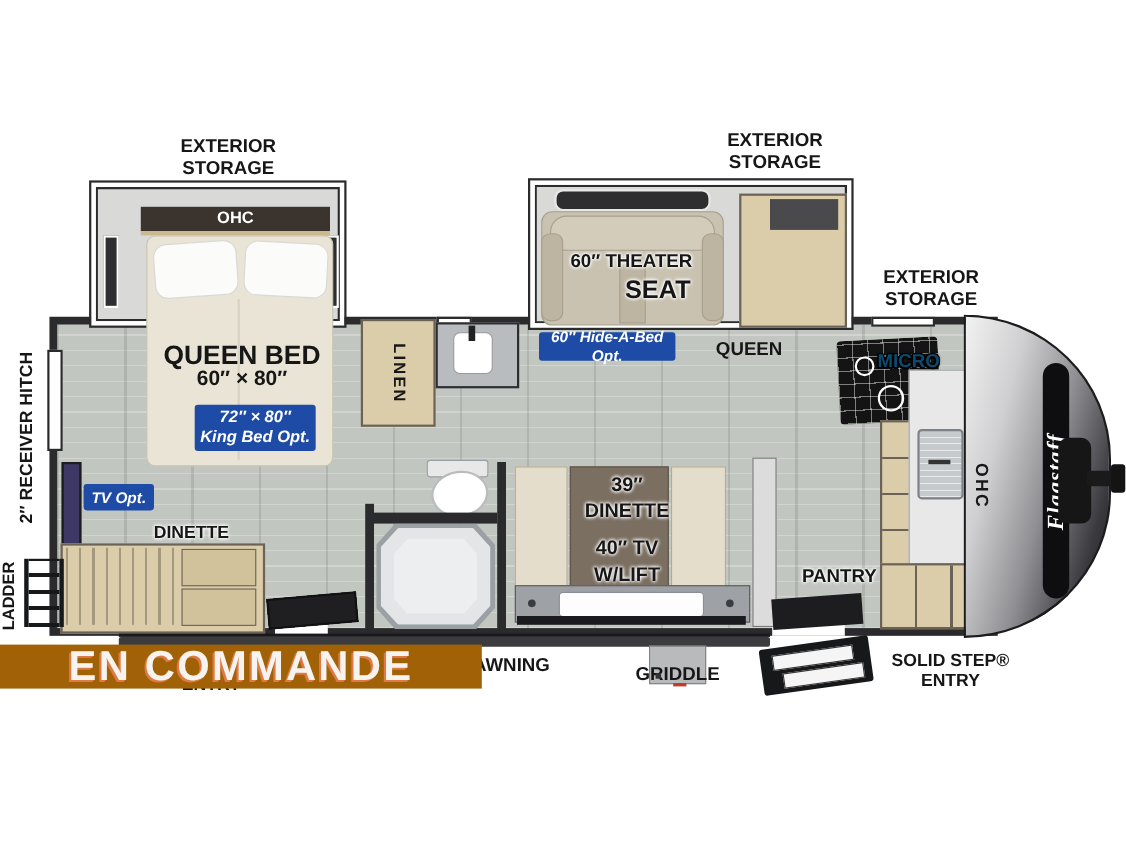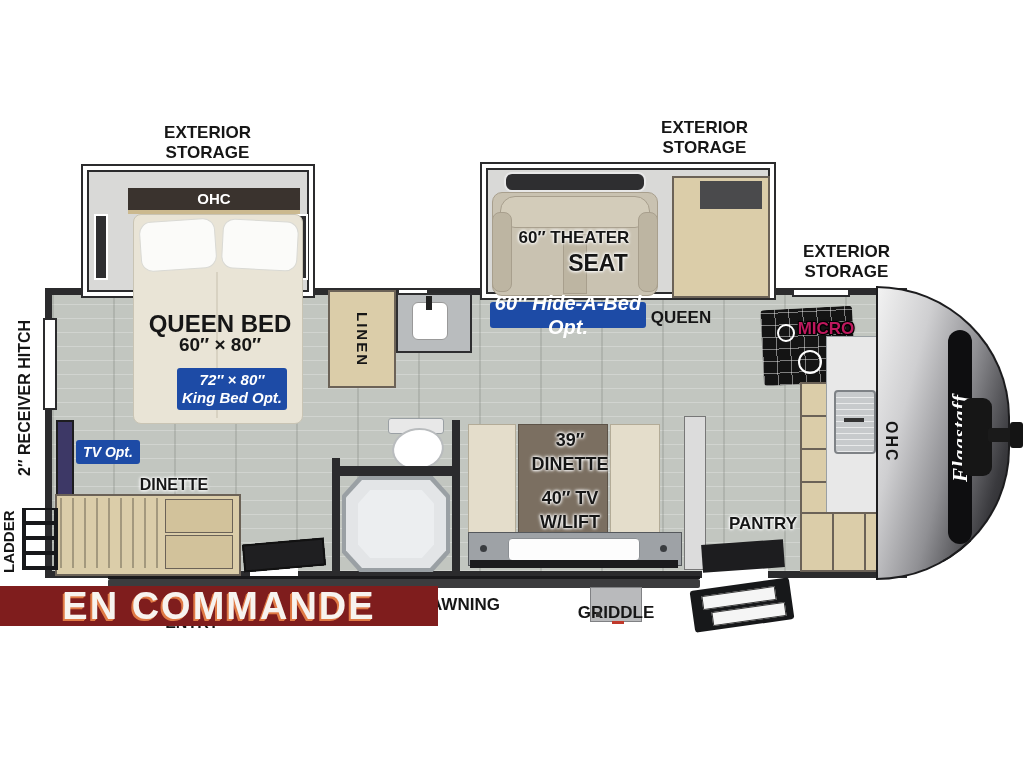--- a/index.html
+++ b/index.html
@@ -105,21 +105,21 @@
   <div class="abs" style="left:492px;top:192px;width:164px;height:102px;background:#c9c2b1;border:1px solid #a89f8d;border-radius:10px;z-index:6;"></div>
   <div class="abs" style="left:500px;top:196px;width:148px;height:30px;background:#d3ccba;border:1px solid #a89f8d;border-radius:15px;z-index:6;"></div>
   <div class="abs" style="left:492px;top:212px;width:18px;height:78px;background:#bdb5a2;border:1px solid #a89f8d;border-radius:8px;z-index:6;"></div>
   <div class="abs" style="left:638px;top:212px;width:18px;height:78px;background:#bdb5a2;border:1px solid #a89f8d;border-radius:8px;z-index:6;"></div>
   <div class="abs" style="left:563px;top:234px;width:22px;height:58px;background:#bdb5a2;border:1px solid #a89f8d;z-index:6;"></div>
   <div class="lbl halo" style="left:488px;top:228px;width:172px;font-size:17px;z-index:8;">60″ THEATER</div>
   <div class="lbl halo" style="left:512px;top:250px;width:172px;font-size:23px;z-index:8;">SEAT</div>
 
   <div class="wood" style="left:672px;top:176px;width:94px;height:118px;z-index:6;"></div>
   <div class="abs" style="left:700px;top:181px;width:62px;height:28px;background:#4a4a4c;z-index:6;"></div>
-  <div class="badge" style="left:490px;top:302px;width:156px;height:26px;font-size:20px;z-index:8;">
+  <div class="badge" style="left:490px;top:302px;width:124px;height:26px;font-size:14px;z-index:8;">
     <span>60″ Hide-A-Bed Opt.</span>
   </div>
   <div class="lbl" style="left:642px;top:308px;width:78px;font-size:17px;z-index:8;">QUEEN</div>
 
   <div class="abs" style="left:468px;top:424px;width:46px;height:110px;background:#e4ddcb;border:1px solid #b3ab97;z-index:4;"></div>
   <div class="abs" style="left:518px;top:424px;width:88px;height:110px;background:#7b6f61;border:1px solid #5d5348;z-index:4;"></div>
   <div class="abs" style="left:610px;top:424px;width:48px;height:110px;background:#e4ddcb;border:1px solid #b3ab97;z-index:4;"></div>
   <div class="lbl halo" style="left:500px;top:430px;width:140px;font-size:18px;z-index:8;">39″</div>
   <div class="lbl halo" style="left:500px;top:454px;width:140px;font-size:18px;z-index:8;">DINETTE</div>
   <div class="lbl halo" style="left:500px;top:488px;width:140px;font-size:18px;z-index:8;">40″ TV</div>
@@ -129,21 +129,21 @@
   <div class="abs" style="left:480px;top:545px;width:7px;height:7px;background:#3a3d40;border-radius:50%;z-index:5;"></div>
   <div class="abs" style="left:660px;top:545px;width:7px;height:7px;background:#3a3d40;border-radius:50%;z-index:5;"></div>
   <div class="abs" style="left:470px;top:560px;width:208px;height:8px;background:#1b1b1d;z-index:4;"></div>
   <div class="abs" style="left:684px;top:416px;width:20px;height:152px;background:#dcdcdc;border:1px solid #777;z-index:4;"></div>
 
   <div class="abs" style="left:762px;top:308px;width:92px;height:76px;background:#141414;border-radius:4px;transform:rotate(-3deg);z-index:4;
               background-image:repeating-linear-gradient(0deg, rgba(255,255,255,0.45) 0 1px, rgba(0,0,0,0) 1px 12px),
                                repeating-linear-gradient(90deg, rgba(255,255,255,0.45) 0 1px, rgba(0,0,0,0) 1px 14px);"></div>
   <div class="abs" style="left:777px;top:324px;width:14px;height:14px;border:2px solid #fff;border-radius:50%;z-index:5;"></div>
   <div class="abs" style="left:798px;top:350px;width:20px;height:20px;border:2px solid #fff;border-radius:50%;z-index:5;"></div>
-  <div class="lbl" style="left:790px;top:319px;width:72px;font-size:17px;color:#be185d;z-index:8;
+  <div class="lbl" style="left:790px;top:319px;width:72px;font-size:17px;color:#0c4a6e;z-index:8;
               text-shadow:1px 1px 0 #000,-1px -1px 0 #000,1px -1px 0 #000,-1px 1px 0 #000,0 0 3px #000;">MICRO</div>
   <div class="wood" style="left:800px;top:382px;width:26px;height:130px;z-index:4;
               background-image:repeating-linear-gradient(0deg, rgba(0,0,0,0) 0 31px, #6b6257 31px 33px);"></div>
   <div class="abs" style="left:826px;top:336px;width:50px;height:232px;background:#e8e8e8;border:1px solid #9aa0a4;z-index:4;"></div>
   <div class="abs" style="left:834px;top:390px;width:38px;height:60px;background:#c7cacc;border:2px solid #7e8286;border-radius:4px;z-index:5;
               background-image:repeating-linear-gradient(0deg, rgba(255,255,255,0.6) 0 1px, rgba(0,0,0,0) 1px 6px);"></div>
   <div class="abs" style="left:844px;top:418px;width:20px;height:4px;background:#333;z-index:6;"></div>
   <div class="wood" style="left:800px;top:512px;width:98px;height:56px;z-index:4;
               background-image:repeating-linear-gradient(90deg, rgba(0,0,0,0) 0 30px, #6b6257 30px 32px);"></div>
   <div class="abs" style="left:702px;top:542px;width:82px;height:28px;background:#1d1d1f;transform:rotate(-4deg);z-index:4;"></div>
@@ -173,22 +173,26 @@
   <div class="lbl" style="left:430px;top:595px;width:92px;font-size:17px;text-align:left;z-index:4;">AWNING</div>
 
   <div class="abs" style="left:590px;top:587px;width:50px;height:33px;background:#b9babc;border:1px solid #808184;z-index:4;"></div>
   <div class="abs" style="left:596px;top:612px;width:5px;height:5px;background:#333;z-index:5;"></div>
   <div class="abs" style="left:612px;top:621px;width:12px;height:3px;background:#c0392b;z-index:5;"></div>
   <div class="lbl" style="left:570px;top:603px;width:92px;font-size:17px;z-index:4;">GRIDDLE</div>
 
   <div class="abs" style="left:692px;top:584px;width:100px;height:42px;background:#17181a;transform:rotate(-8deg);border-radius:3px;z-index:4;"></div>
   <div class="abs" style="left:702px;top:591px;width:72px;height:12px;background:#f5f5f5;border:1px solid #333;transform:rotate(-8deg);z-index:5;"></div>
   <div class="abs" style="left:712px;top:607px;width:72px;height:12px;background:#f5f5f5;border:1px solid #333;transform:rotate(-8deg);z-index:5;"></div>
+  <div class="lbl" style="left:798px;top:592px;width:132px;font-size:16px;z-index:4;">
+    <div>SOLID STEP®</div>
+    <div>ENTRY</div>
+  </div>
 
   <div class="lbl" style="left:158px;top:614px;width:68px;font-size:16px;z-index:10;">ENTRY</div>
 
-  <div class="abs" style="left:0px;top:586px;width:438px;height:40px;background:#7f1d1d;z-index:50;
+  <div class="abs" style="left:0px;top:586px;width:438px;height:40px;background:#a16207;z-index:50;
               display:flex;align-items:center;justify-content:center;">
     <span style="color:#f7f3ef;font-weight:bold;font-size:38px;letter-spacing:2px;white-space:nowrap;
                  text-shadow:-2px 2px 0 #e07a45,-1px 1px 0 #e07a45;">EN COMMANDE</span>
   </div>
 
 </div>
 
 </body></html>

